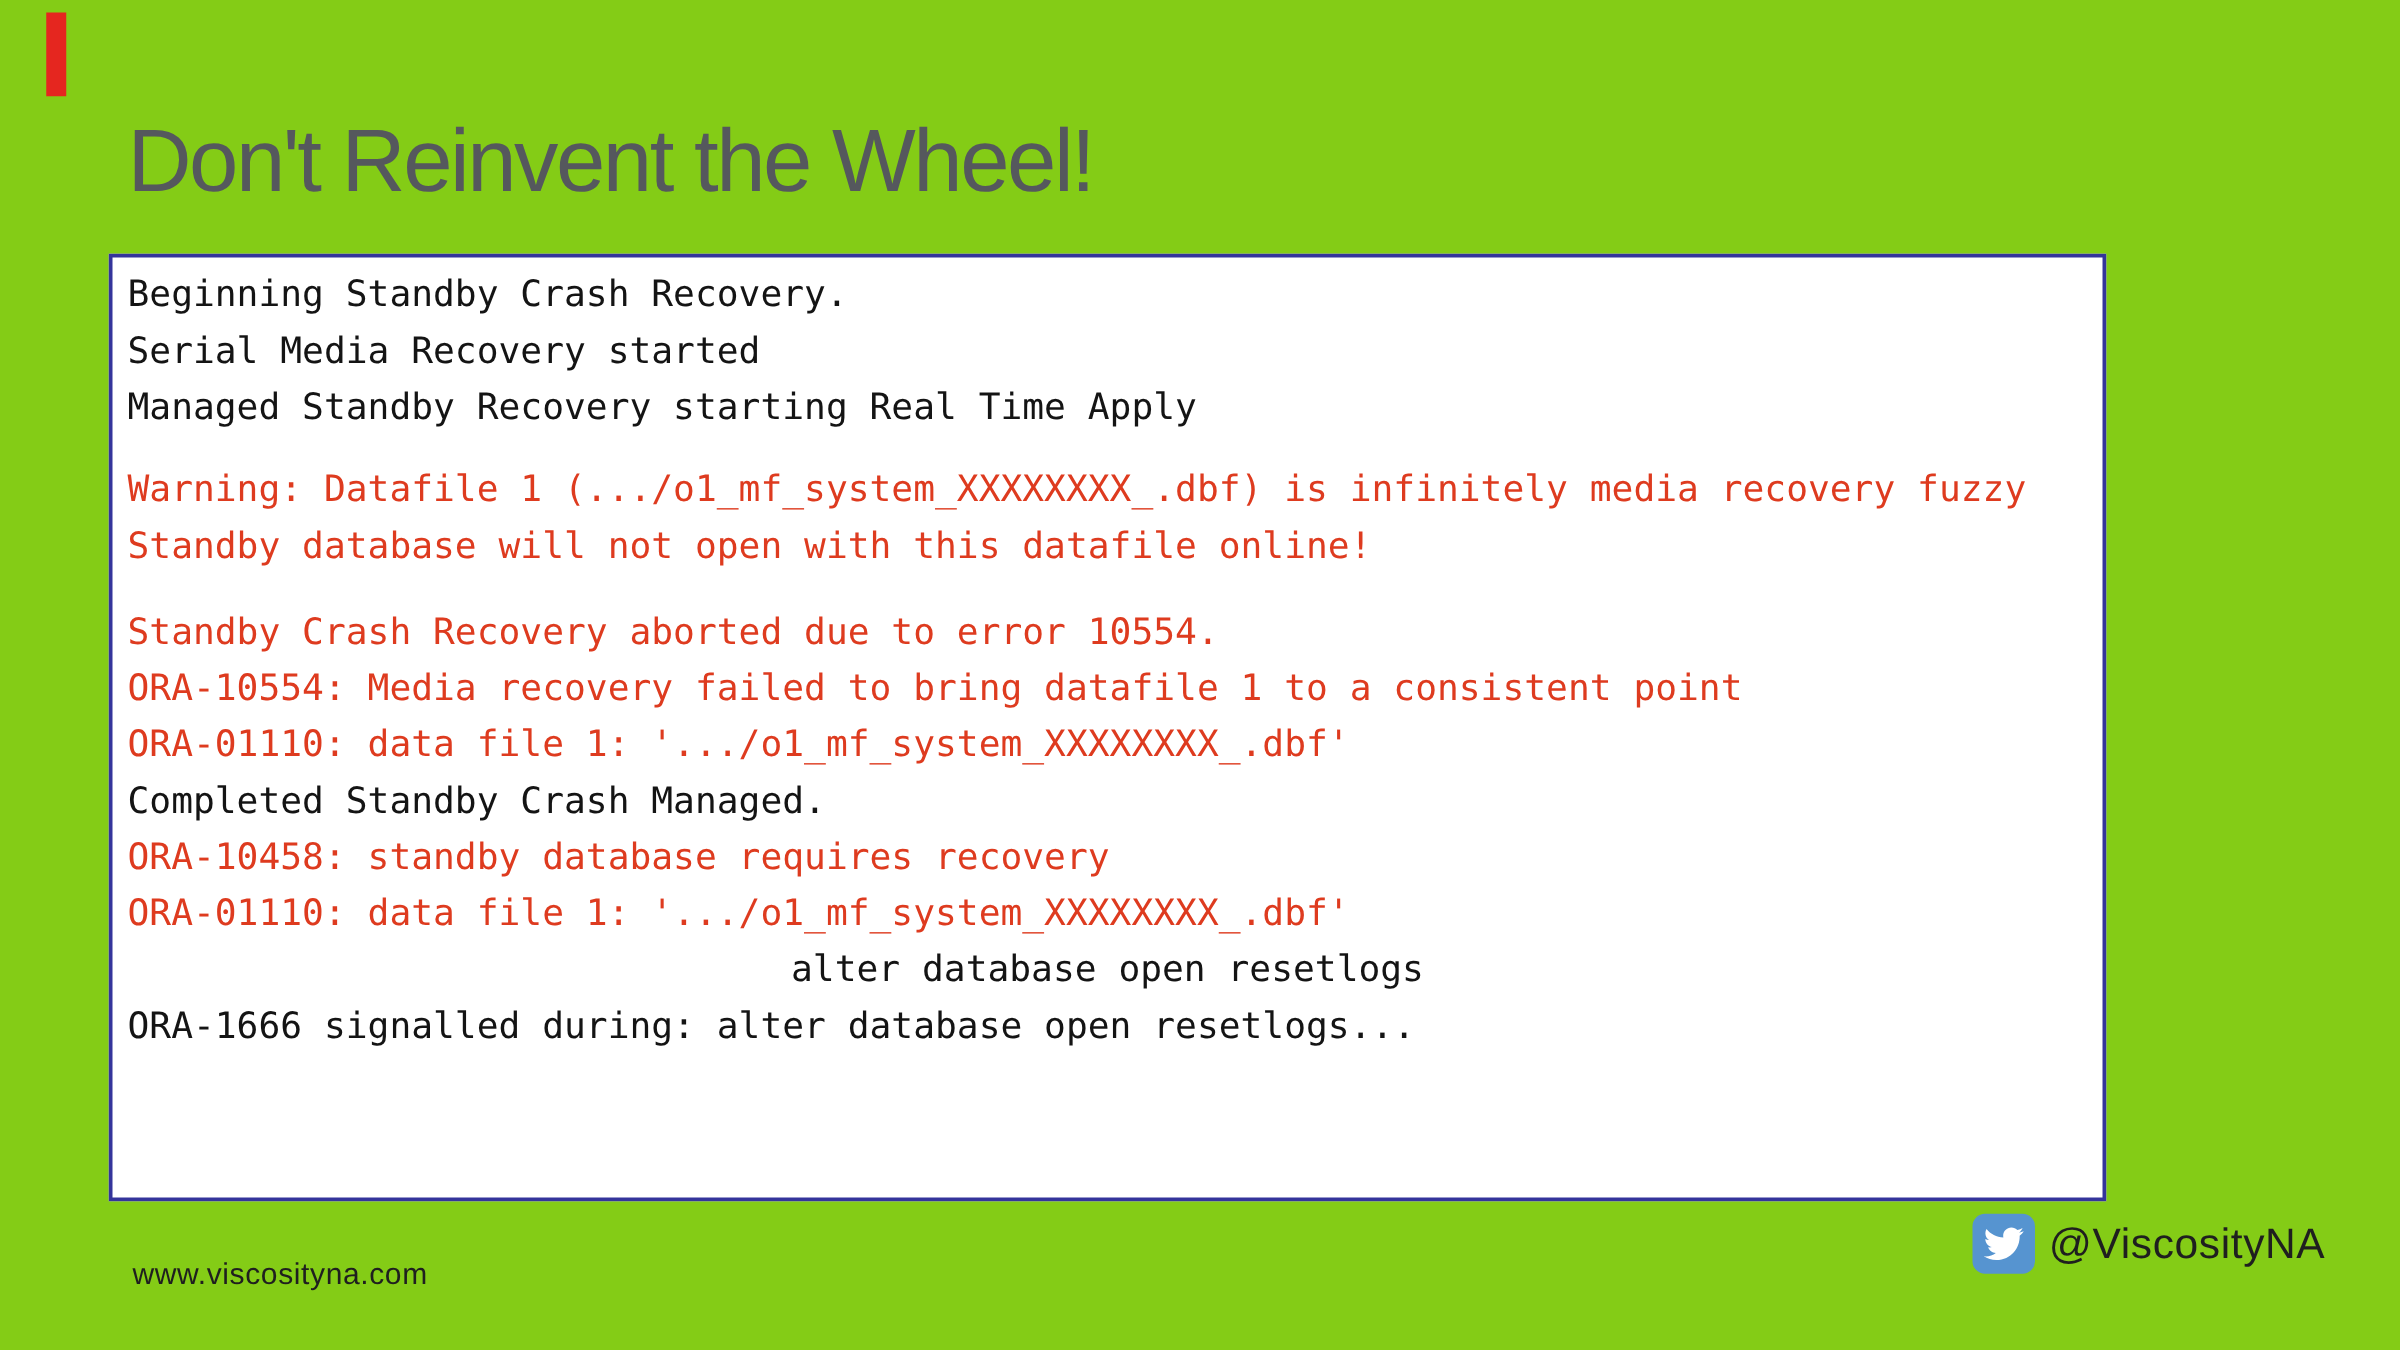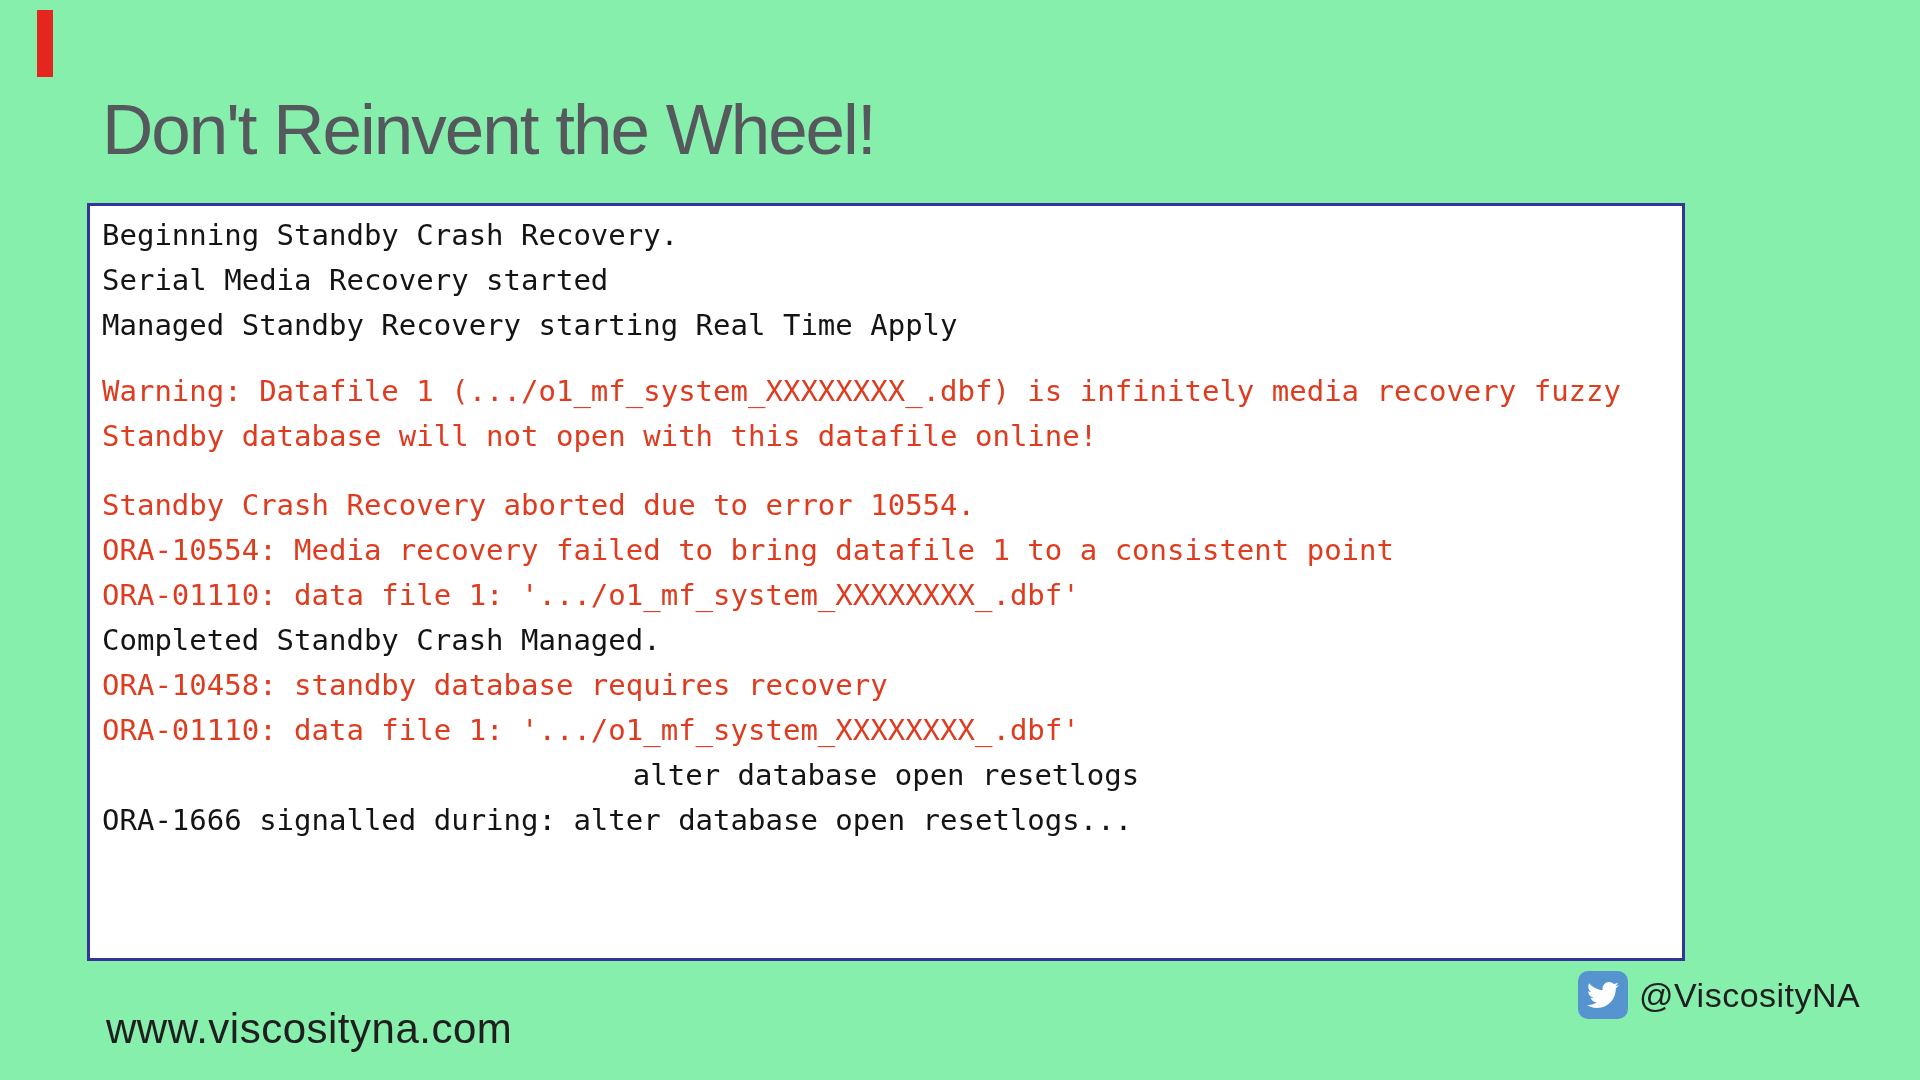--- a/index.html
+++ b/index.html
@@ -4,21 +4,21 @@
 <style>
   html, body {
     margin: 0;
     padding: 0;
     background: #ffffff;
   }
   .slide {
     position: relative;
     width: 1920px;
     height: 1080px;
-    background: #86efac;
+    background: #84cc16;
     overflow: hidden;
     font-family: "Liberation Sans", sans-serif;
   }
   .accent-bar {
     position: absolute;
     left: 37px;
     top: 10px;
     width: 16px;
     height: 67px;
     background: #e5261f;
@@ -51,21 +51,21 @@
     font-size: 29px;
     line-height: 45px;
     white-space: pre;
     color: #141414;
   }
   .log-line.t-red { color: #de3b1f; }
   .footer-site {
     position: absolute;
     left: 106px;
     top: 1008px;
-    font-size: 42px;
+    font-size: 24px;
     line-height: 1;
     color: #1f1f1f;
     letter-spacing: 0.5px;
     white-space: nowrap;
   }
   .footer-social {
     position: absolute;
     left: 1578px;
     top: 971px;
     display: flex;

